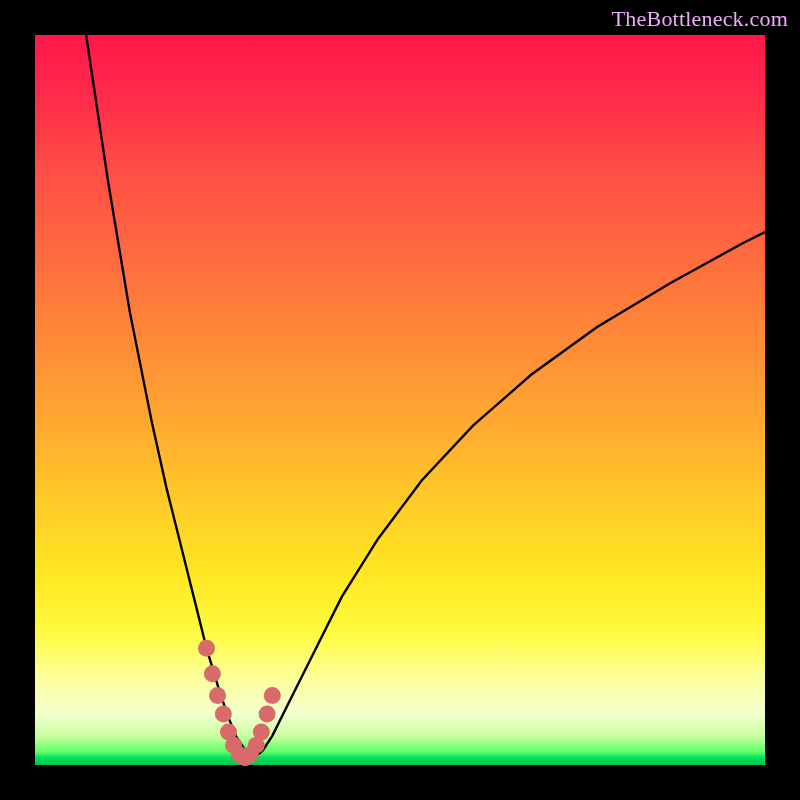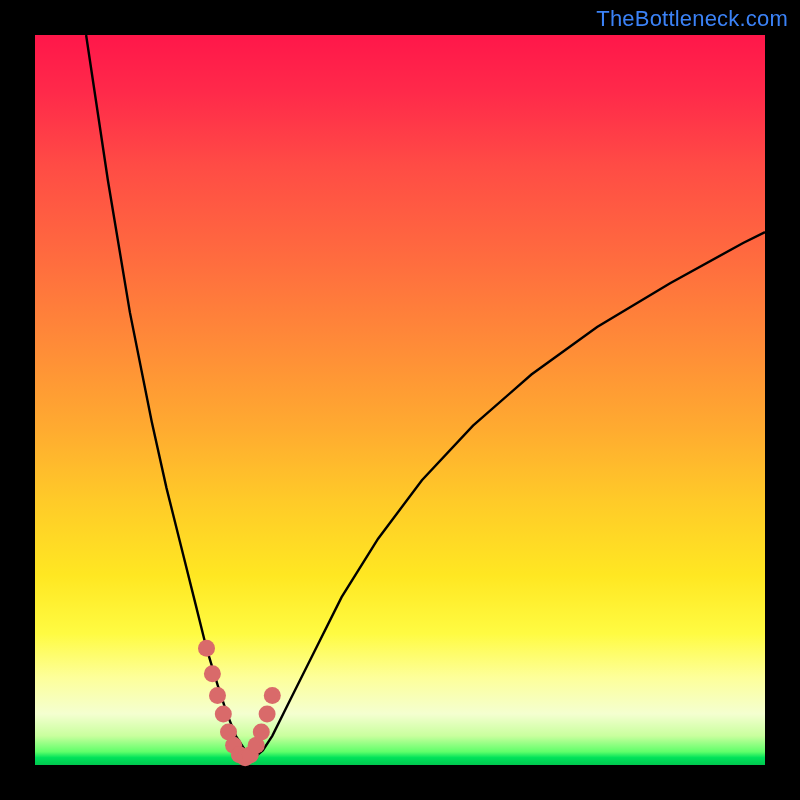--- a/index.html
+++ b/index.html
@@ -39,25 +39,25 @@
       #c9ff9e 96%,
       #5fff6a 98.2%,
       #00e25a 99.0%,
       #00c84f 100%
     );
   }
   .watermark {
     position: absolute;
     top: 6px;
     right: 12px;
-    color: #3b82f6;
+    color: #f0abfc;
     font-size: 22px;
     font-weight: 400;
     letter-spacing: 0.2px;
-    font-family: Liberation Sans, sans-serif;
+    font-family: Liberation Serif, serif;
   }
   svg.curve-layer {
     position: absolute;
     left: 0; top: 0;
     width: 730px;
     height: 730px;
     overflow: visible;
   }
 </style>
 </head>

